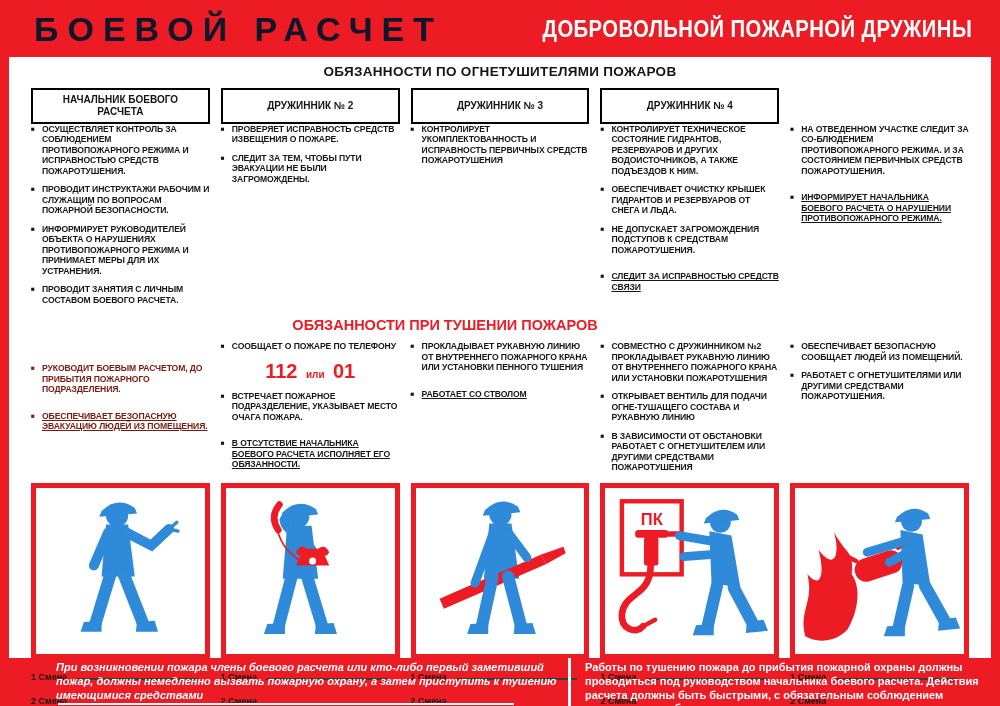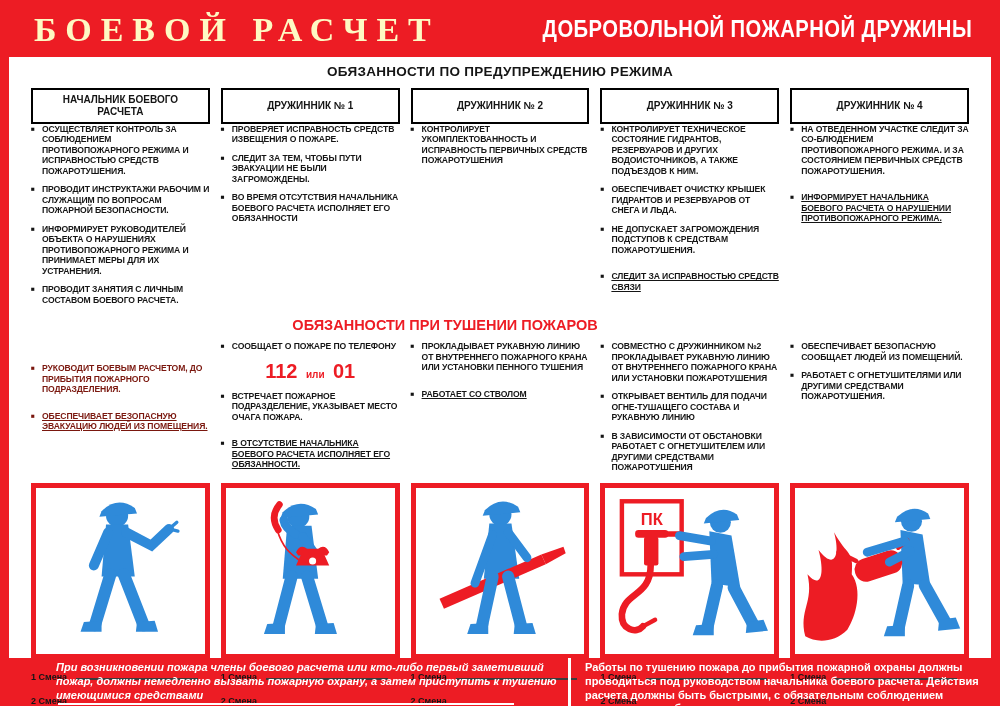--- a/index.html
+++ b/index.html
@@ -7,21 +7,21 @@
     --figure-blue:#2f8ad9;
     --dark-red-text:#7a170e;
     --ink:#151515;
   }
   *{box-sizing:border-box;margin:0;padding:0;}
   body{margin:0;background:#888;font-family:"Liberation Sans",sans-serif;}
   .poster{position:relative;width:1000px;height:706px;background:var(--brand-red);overflow:hidden;}
 
   
   .masthead{height:57px;display:flex;align-items:center;justify-content:space-between;padding:2px 28px 0 34px;}
-  .masthead-left{color:#fef9c3;font-size:34px;font-weight:bold;letter-spacing:9px;white-space:nowrap;font-family:Liberation Serif, serif;}
+  .masthead-left{color:#0f172a;font-size:34px;font-weight:bold;letter-spacing:9px;white-space:nowrap;}
   .masthead-right{color:#fff;font-size:23px;font-weight:bold;letter-spacing:.5px;white-space:nowrap;transform:scaleX(.88);transform-origin:right center;}
 
   
   .sheet{position:absolute;left:9px;right:9px;top:57px;bottom:48px;background:#fff;color:var(--ink);}
   .section-title{margin-top:7px;text-align:center;font-size:13.5px;font-weight:bold;letter-spacing:.3px;}
 
   .cols{display:grid;grid-template-columns:repeat(5,1fr);column-gap:11px;margin:0 22px;}
 
   .hdr-row{margin-top:9px;}
   .hdr-box{border:2px solid #000;height:36px;display:flex;align-items:center;justify-content:center;text-align:center;font-weight:bold;font-size:10px;line-height:1.2;padding:0 6px;}
@@ -68,41 +68,39 @@
 
 <div class="poster">
 
   <div class="masthead">
     <div class="masthead-left">БОЕВОЙ РАСЧЕТ</div>
     <div class="masthead-right">ДОБРОВОЛЬНОЙ ПОЖАРНОЙ ДРУЖИНЫ</div>
   </div>
 
   <div class="sheet">
 
-    <div class="section-title">ОБЯЗАННОСТИ ПО ПРЕДУПРЕЖДЕНИЮ РЕЖИМА</div>
+    <div class="section-title">ОБЯЗАННОСТИ ПО ОГНЕТУШИТЕЛЯМИ ПОЖАРОВ</div>
 
     <div class="cols hdr-row">
       <div class="hdr-box">НАЧАЛЬНИК БОЕВОГО РАСЧЕТА</div>
-      <div class="hdr-box">ДРУЖИННИК № 1</div>
       <div class="hdr-box">ДРУЖИННИК № 2</div>
       <div class="hdr-box">ДРУЖИННИК № 3</div>
       <div class="hdr-box">ДРУЖИННИК № 4</div>
     </div>
 
     <div class="cols prev-row">
       <div>
         <div class="duty">ОСУЩЕСТВЛЯЕТ КОНТРОЛЬ ЗА СОБЛЮДЕНИЕМ ПРОТИВОПОЖАРНОГО РЕЖИМА И ИСПРАВНОСТЬЮ СРЕДСТВ ПОЖАРОТУШЕНИЯ.</div>
         <div class="duty">ПРОВОДИТ ИНСТРУКТАЖИ РАБОЧИМ И СЛУЖАЩИМ ПО ВОПРОСАМ ПОЖАРНОЙ БЕЗОПАСНОСТИ.</div>
         <div class="duty">ИНФОРМИРУЕТ РУКОВОДИТЕЛЕЙ ОБЪЕКТА О НАРУШЕНИЯХ ПРОТИВОПОЖАРНОГО РЕЖИМА И ПРИНИМАЕТ МЕРЫ ДЛЯ ИХ УСТРАНЕНИЯ.</div>
         <div class="duty">ПРОВОДИТ ЗАНЯТИЯ С ЛИЧНЫМ СОСТАВОМ БОЕВОГО РАСЧЕТА.</div>
       </div>
       <div>
         <div class="duty">ПРОВЕРЯЕТ ИСПРАВНОСТЬ СРЕДСТВ ИЗВЕЩЕНИЯ О ПОЖАРЕ.</div>
         <div class="duty">СЛЕДИТ ЗА ТЕМ, ЧТОБЫ ПУТИ ЭВАКУАЦИИ НЕ БЫЛИ ЗАГРОМОЖДЕНЫ.</div>
-        <div class="duty">ВО ВРЕМЯ ОТСУТСТВИЯ НАЧАЛЬНИКА БОЕВОГО РАСЧЕТА ИСПОЛНЯЕТ ЕГО ОБЯЗАННОСТИ</div>
       </div>
       <div>
         <div class="duty">КОНТРОЛИРУЕТ УКОМПЛЕКТОВАННОСТЬ И ИСПРАВНОСТЬ ПЕРВИЧНЫХ СРЕДСТВ ПОЖАРОТУШЕНИЯ</div>
       </div>
       <div>
         <div class="duty">КОНТРОЛИРУЕТ ТЕХНИЧЕСКОЕ СОСТОЯНИЕ ГИДРАНТОВ, РЕЗЕРВУАРОВ И ДРУГИХ ВОДОИСТОЧНИКОВ, А ТАКЖЕ ПОДЪЕЗДОВ К НИМ.</div>
         <div class="duty">ОБЕСПЕЧИВАЕТ  ОЧИСТКУ КРЫШЕК ГИДРАНТОВ И РЕЗЕРВУАРОВ ОТ СНЕГА И ЛЬДА.</div>
         <div class="duty">НЕ ДОПУСКАЕТ ЗАГРОМОЖДЕНИЯ ПОДСТУПОВ К СРЕДСТВАМ ПОЖАРОТУШЕНИЯ.</div>
         <div class="duty gap-top">СЛЕДИТ ЗА ИСПРАВНОСТЬЮ СРЕДСТВ СВЯЗИ</div>
       </div>

